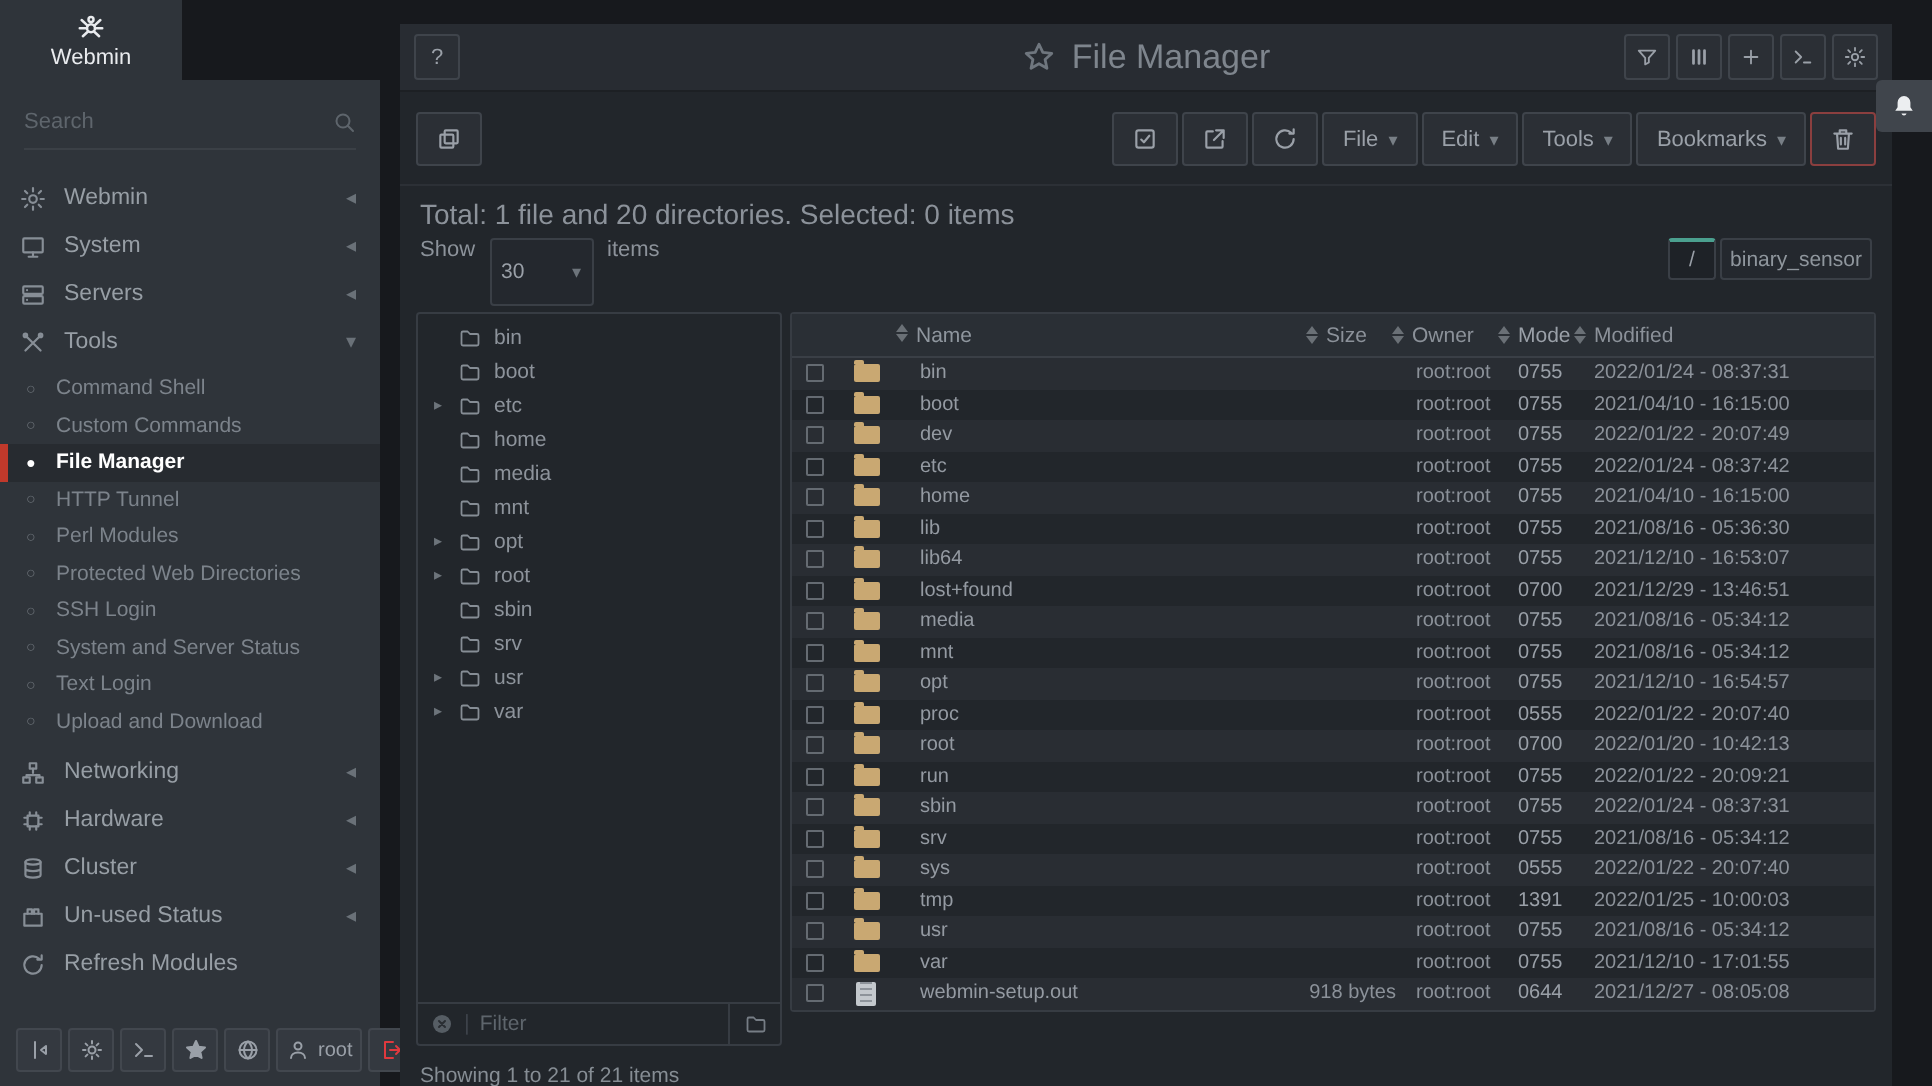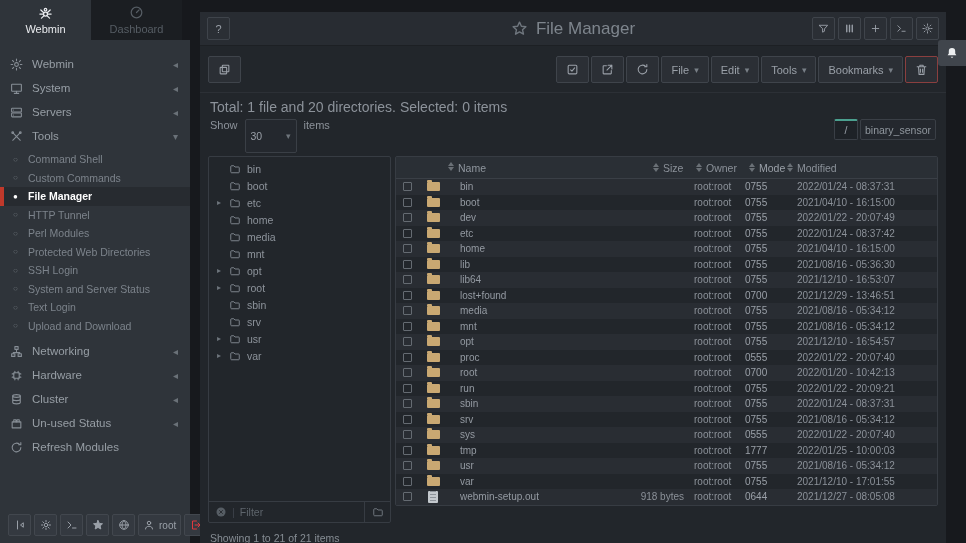--- a/index.html
+++ b/index.html
@@ -93,21 +93,21 @@
   .thead { height:22px; display:flex; align-items:center; background:#2a2f35; border-bottom:1px solid #3a3f46; font-size:10.5px; color:#8f969e; }
   .trow { height:15.5px; display:flex; align-items:center; font-size:10px; color:#949aa2; }
   .trow:nth-child(odd) { background:#292d33; }
   .c-cb { width:22px; display:flex; justify-content:center; }
   .cb { width:9px; height:9px; border:1px solid #656b72; border-radius:1px; background:transparent; cursor:pointer; }
   .c-fic { width:30px; display:flex; justify-content:center; }
   .c-name { flex:1; padding-left:12px; display:flex; align-items:flex-start; gap:4px; }
   .c-size { width:75px; text-align:right; padding-right:8px; color:#8b9199; }
   .c-owner { width:53px; padding-left:2px; color:#8b9199; }
   .c-mode { width:38px; color:#9aa0a8; }
-  .c-mod { width:140px; color:#8b9199;margin-left:14px; }
+  .c-mod { width:140px; color:#8b9199; }
   .thead .c-name { padding-left:0; }
   .thead .c-size { display:flex; align-items:center; justify-content:flex-start; padding-left:22px; gap:4px; }
   .thead .c-owner, .thead .c-mode, .thead .c-mod { display:flex; align-items:center; gap:4px; margin-left:-10px; padding-left:0; width:63px; }
   .thead .c-mode { width:48px; }
   .thead .c-mod { width:150px; }
   .sort { display:inline-flex; flex-direction:column; gap:1px; }
   .sort i { display:block; width:0; height:0; border-left:3px solid transparent; border-right:3px solid transparent; }
   .sort .up { border-bottom:4px solid #6a7076; }
   .sort .dn { border-top:4px solid #6a7076; }
 
@@ -127,31 +127,31 @@
     <div class="tab tab-active">
       <span class="ic">
           <svg viewBox="0 0 24 24">
             <circle cx="12" cy="14.5" r="3.2"></circle>
             <circle cx="12" cy="7.5" r="2"></circle>
             <path d="M9.3 12.5L4.5 8M14.7 12.5L19.5 8M8.8 14.5H3M15.2 14.5H21M9.8 17L5.5 21M14.2 17l4.3 4"></path>
           </svg>
         </span>
       <span class="tab-label">Webmin</span>
     </div>
-    <div class="tab tab-inactive">
-      <span class="ic">
-          <svg viewBox="0 0 24 24">
-            <circle cx="12" cy="12" r="8.5"></circle>
-            <path d="M12 12l4.2-4.2"></path>
-          </svg>
-        </span>
-      <span class="tab-label">Dashboard</span>
-    </div>
   </div>
 
+  <div id="search-row">
+    <input type="text" placeholder="Search" style="">
+    <span class="ic">
+        <svg viewBox="0 0 24 24">
+          <circle cx="11" cy="11" r="6.5"></circle>
+          <path d="M15.8 15.8L21 21"></path>
+        </svg>
+      </span>
+  </div>
 
   <nav id="menu">
       <div class="cat">
         <span class="ic">
           <svg viewBox="0 0 24 24">
             <circle cx="12" cy="12" r="3.5"></circle>
             <path d="M12 2v3M12 19v3M2 12h3M19 12h3M4.6 4.6l2.1 2.1M17.3 17.3l2.1 2.1M19.4 4.6l-2.1 2.1M6.7 17.3l-2.1 2.1"></path>
           </svg>
         </span>
         <span class="cat-label">Webmin</span>
@@ -899,21 +899,21 @@
               <span class="cb"></span>
             </div>
             <div class="c-fic">
               <span class="folder-glyph"></span>
             </div>
             <div class="c-name">
               <span>tmp</span>
             </div>
             <div class="c-size"></div>
             <div class="c-owner">root:root</div>
-            <div class="c-mode">1777</div>
+            <div class="c-mode">1391</div>
             <div class="c-mod">2022/01/25 - 10:00:03</div>
           </div>
           <div class="trow">
             <div class="c-cb">
               <span class="cb"></span>
             </div>
             <div class="c-fic">
               <span class="folder-glyph"></span>
             </div>
             <div class="c-name">

